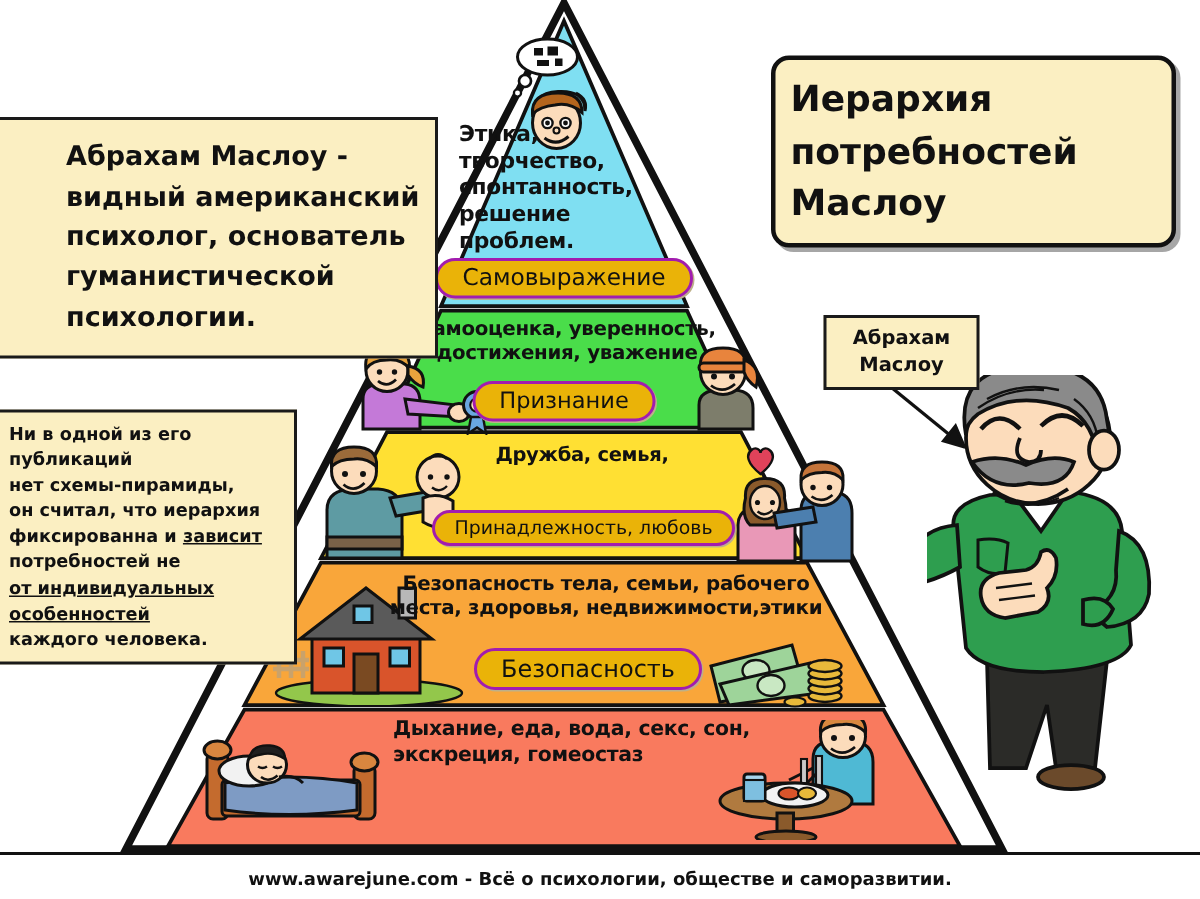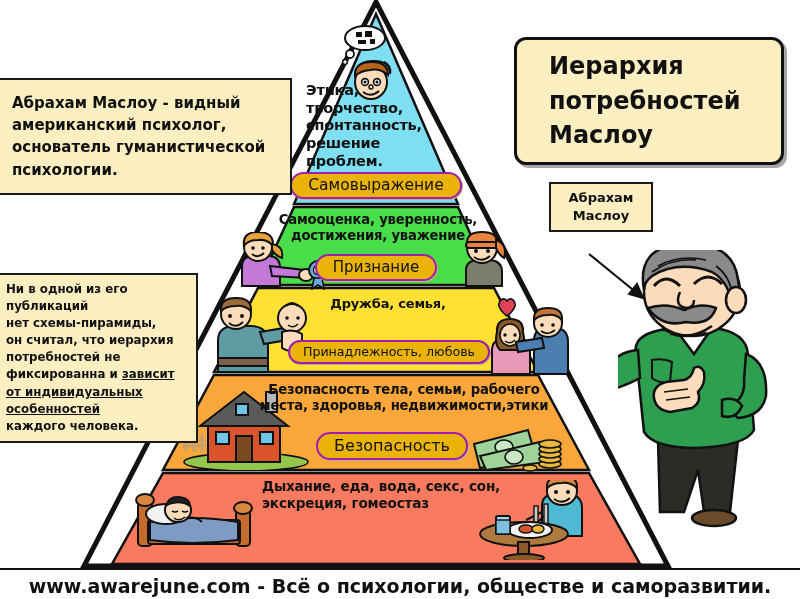--- a/index.html
+++ b/index.html
@@ -11,39 +11,39 @@
   .tier{position:absolute;left:0;top:0;width:800px;height:570px;}
   .tier .shape{position:absolute;left:0;top:0;width:800px;height:570px;}
   .tier-content{position:absolute;z-index:6;text-align:center;}
   .tier-desc{font-weight:bold;color:#111;line-height:1.22;letter-spacing:-0.2px;}
   .badge{display:inline-block;background:#eab308;border:2px solid #a21caf;border-radius:999px;
          padding:2px 16px 3px;font-weight:normal;color:#111;box-shadow:1px 1px 0 #bdb089;}
 
   
   .infobox{position:absolute;background:#fbefc2;border:2px solid #1a1a1a;z-index:30;}
   #box-top-left{left:-8px;top:78px;width:300px;padding:12px 10px 12px 18px;box-sizing:border-box;}
-  #box-top-left .t{font-size:15px;font-weight:bold;line-height:1.48;color:#111;}
+  #box-top-left .t{font-size:18px;font-weight:bold;line-height:1.48;color:#111;margin-left:32px;}
   #box-bottom-left{left:-8px;top:273px;width:206px;padding:6px 6px 6px 12px;box-sizing:border-box;}
   #box-bottom-left .t{font-size:11.8px;font-weight:bold;line-height:1.45;color:#111;}
   #box-bottom-left u{text-decoration:underline;}
 
   #title-box{position:absolute;left:514px;top:37px;width:264px;height:122px;background:#fbefc2;
              border:3px solid #111;border-radius:12px;z-index:30;box-shadow:3px 3px 0 rgba(0,0,0,.35);
              display:flex;align-items:center;justify-content:flex-start;}
-  #title-box .t{font-size:24px;font-weight:bold;line-height:1.45;color:#111;padding-left:32px;}
-
-  #name-box{position:absolute;left:549px;top:182px;width:104px;background:#fbefc2;border:2px solid #1a1a1a;
+  #title-box .t{font-size:24px;font-weight:bold;line-height:1.45;color:#111;padding-left:10px;}
+
+  #name-box{position:absolute;left:549px;top:210px;width:104px;background:#fbefc2;border:2px solid #1a1a1a;
             z-index:30;padding:5px 4px 6px;box-sizing:border-box;text-align:center;}
   #name-box .t{font-size:13px;font-weight:bold;line-height:1.35;color:#111;}
   #name-arrow{position:absolute;left:585px;top:250px;width:80px;height:60px;z-index:29;}
 
   
   #footer{position:absolute;left:0;top:568px;width:800px;height:31px;background:#fff;
           border-top:2px solid #111;z-index:40;display:flex;align-items:center;justify-content:center;}
-  #footer .t{font-size:19px;font-weight:bold;color:#111;}
+  #footer .t{font-size:12px;font-weight:bold;color:#111;}
 
   
   .art{position:absolute;z-index:8;}
 </style>
 </head>
 <body>
 
 <div id="stage">
 
   <div id="pyramid-wrap">
@@ -326,24 +326,24 @@
 
   <div class="infobox" id="box-top-left">
     <div class="t">Абрахам Маслоу - видный американский психолог, основатель гуманистической психологии.</div>
   </div>
 
   <div class="infobox" id="box-bottom-left">
     <div class="t">
       <div>Ни в одной из его публикаций</div>
       <div>нет схемы-пирамиды,</div>
       <div>он считал, что иерархия</div>
-      <div>потребностей не</div>
       <div>
         <span>фиксированна и </span><u>зависит</u>
       </div>
+      <div>потребностей не</div>
       <div><u>от индивидуальных</u></div>
       <div><u>особенностей</u></div>
       <div>каждого человека.</div>
     </div>
   </div>
 
   <div id="title-box">
     <div class="t">
       <div>Иерархия</div>
       <div>потребностей</div>

